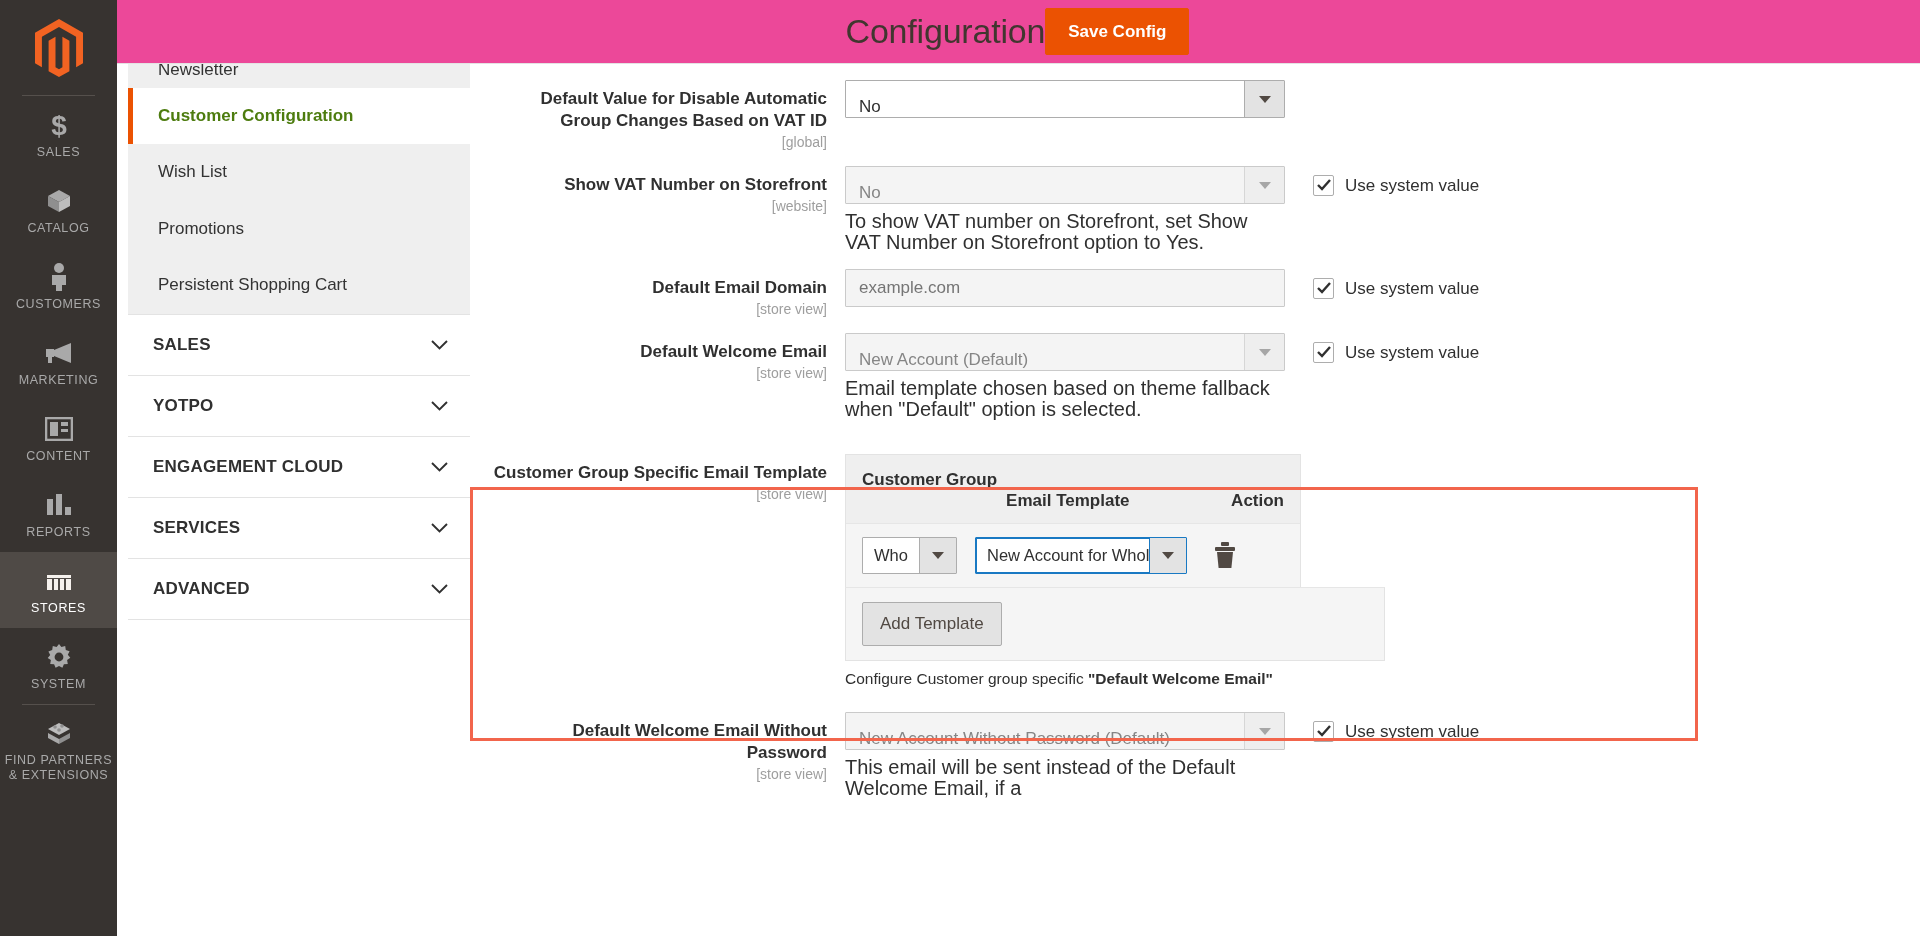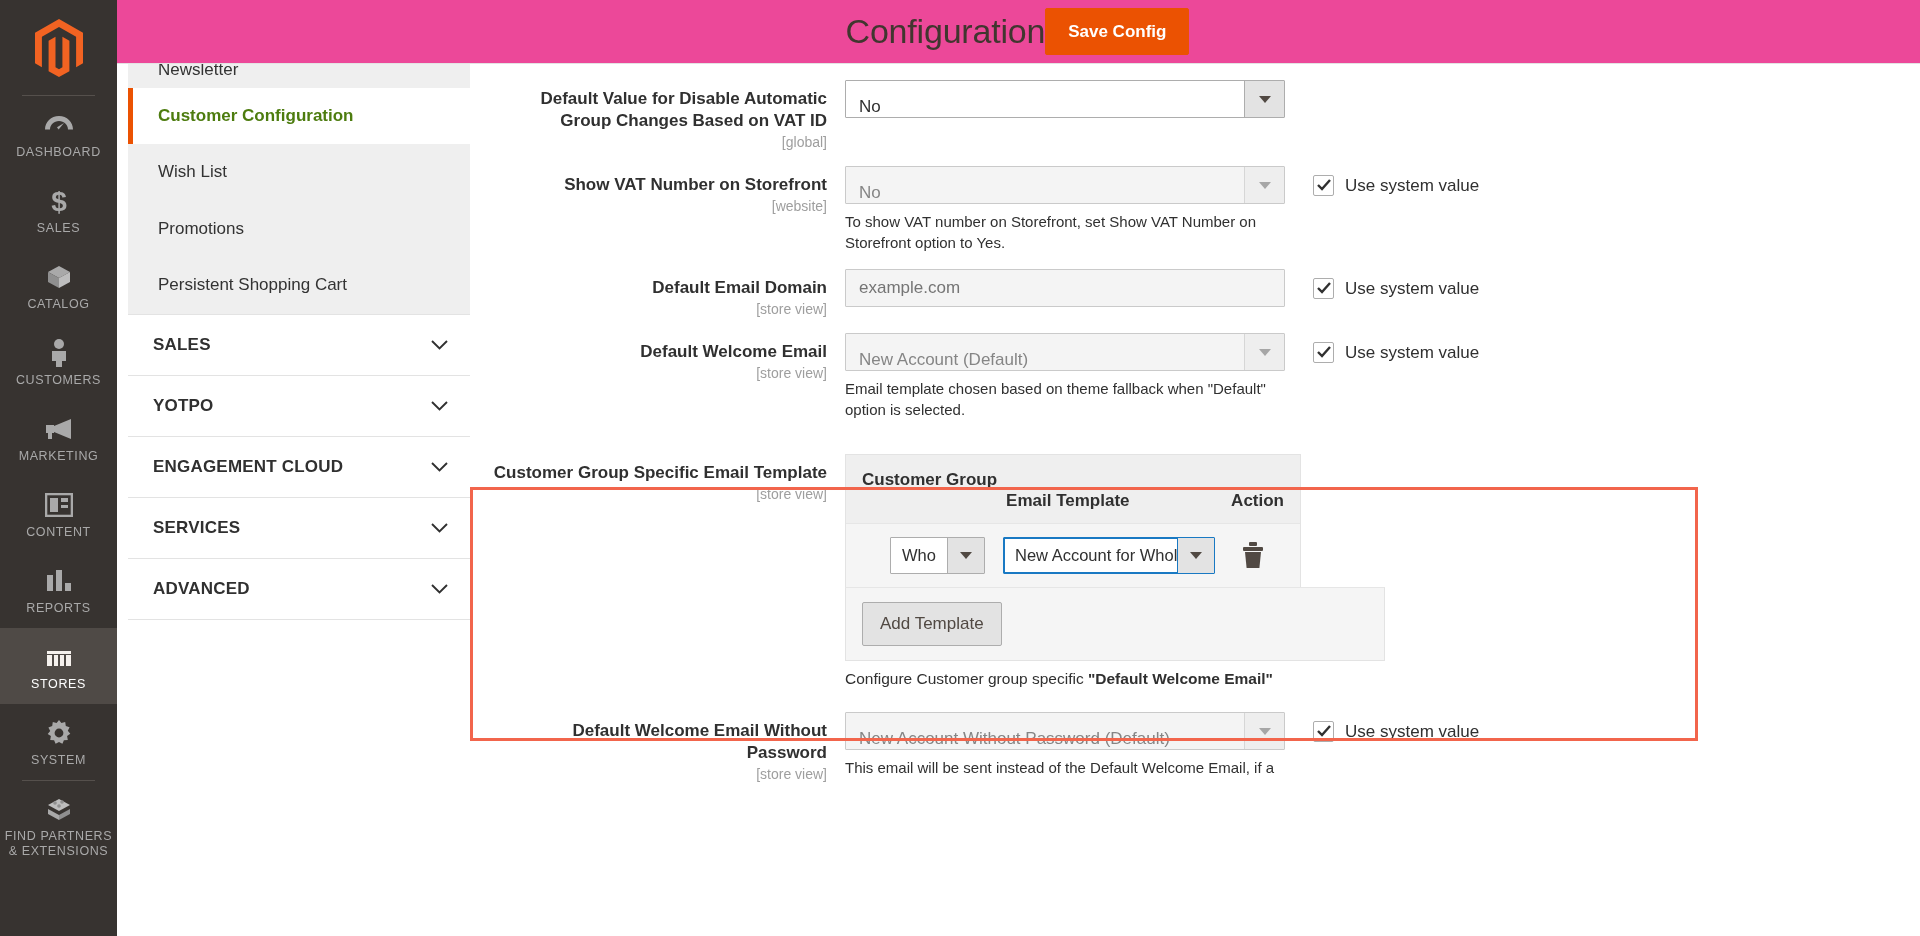--- a/index.html
+++ b/index.html
@@ -162,21 +162,21 @@
 
   .txt {
     width: 440px; height: 38px;
     border: 1px solid #cacaca; background: #f4f4f4; border-radius: 1px;
     padding-left: 13px;
     font-size: 17px; color: #858585;
     font-family: "Liberation Sans", sans-serif;
   }
 
   .note {
-    font-size: 15px; color: #303030; line-height: 21px;
+    font-size: 20px; color: #303030; line-height: 21px;
     max-width: 452px; padding-left: 0; margin-top: 7px;
   }
 
   .usv { display: flex; align-items: center; gap: 11px; }
   .usv .cbx {
     width: 21px; height: 21px; border: 1px solid #adadad; background: #ffffff;
     border-radius: 2px; position: relative; flex: 0 0 21px;
   }
   .chk { position: absolute; left: 2px; top: 1px; width: 16px; height: 16px; }
   .usv .ul { font-size: 17px; color: #303030; }
@@ -199,21 +199,21 @@
   }
   .cg-head .c1 { width: 160px; font-size: 17px; font-weight: bold; color: #303030; line-height: 22px; }
   .cg-head .c2 { width: 250px; font-size: 17px; font-weight: bold; color: #303030; padding-top: 22px; }
   .cg-head .c3 { flex: 1; text-align: right; font-size: 17px; font-weight: bold; color: #303030; padding-top: 22px; }
   .cg-row {
     display: flex; align-items: center; padding: 13px 16px;
     background: #f5f5f5; border-top: 1px solid #e6e6e6;
   }
   .mini-sel {
     position: relative; height: 37px; border: 1px solid #adadad; background: #fff; border-radius: 1px;
-    display: flex; align-items: center; margin-left: 28px;
+    display: flex; align-items: center;
   }
   .mini-sel.grp { width: 95px; }
   .mini-sel.tpl { width: 212px; border-color: #1979c3; box-shadow: 0 0 0 1px #1979c3 inset; }
   .mini-sel .mv { padding-left: 11px; font-size: 16.5px; color: #303030; white-space: nowrap; overflow: hidden; }
   .mini-sel .mab {
     position: absolute; right: 0; top: 0; bottom: 0; width: 37px;
     background: #e3e3e3; border-left: 1px solid #adadad;
     display: flex; align-items: center; justify-content: center;
   }
   .mini-sel.tpl .mab { border-left-color: #1979c3; }
@@ -242,29 +242,20 @@
 <div class="app">
 
   <nav class="admin-nav">
     <div class="nav-logo">
       <svg class="m-logo" viewBox="0 0 52 58">
         <path fill="#f26322" d="M26 0 2 13.8v30.4l6.9 4V17.8L26 7.9l17.1 9.9v30.4l6.9-4V13.8z"></path>
         <path fill="#f26322" d="M29.4 48.2 26 50.2l-3.5-2V17.8l-6.9 4v30.4L26 58l10.4-5.8V21.8l-7-4z"></path>
       </svg>
     </div>
 
-    <div class="nav-item">
-      <span class="ico">
-        <svg width="30" height="22" viewBox="0 0 30 22">
-            <path fill="#a9a9a9" d="M15 2C7 2 1 8 1 15.5h5C6 10.8 10 7 15 7s9 3.8 9 8.5h5C29 8 23 2 15 2z"></path>
-            <path fill="#a9a9a9" d="M20 9l-7 4.3 1.6 2.2z"></path>
-          </svg>
-      </span>
-      <span class="lbl">DASHBOARD</span>
-    </div>
 
     <div class="nav-item">
       <span class="ico">
         <svg width="22" height="30" viewBox="0 0 22 30">
             <text x="11" y="25" font-size="28" font-weight="bold" fill="#a9a9a9" text-anchor="middle" font-family="Liberation Sans, sans-serif">$</text>
           </svg>
       </span>
       <span class="lbl">SALES</span>
     </div>
 

